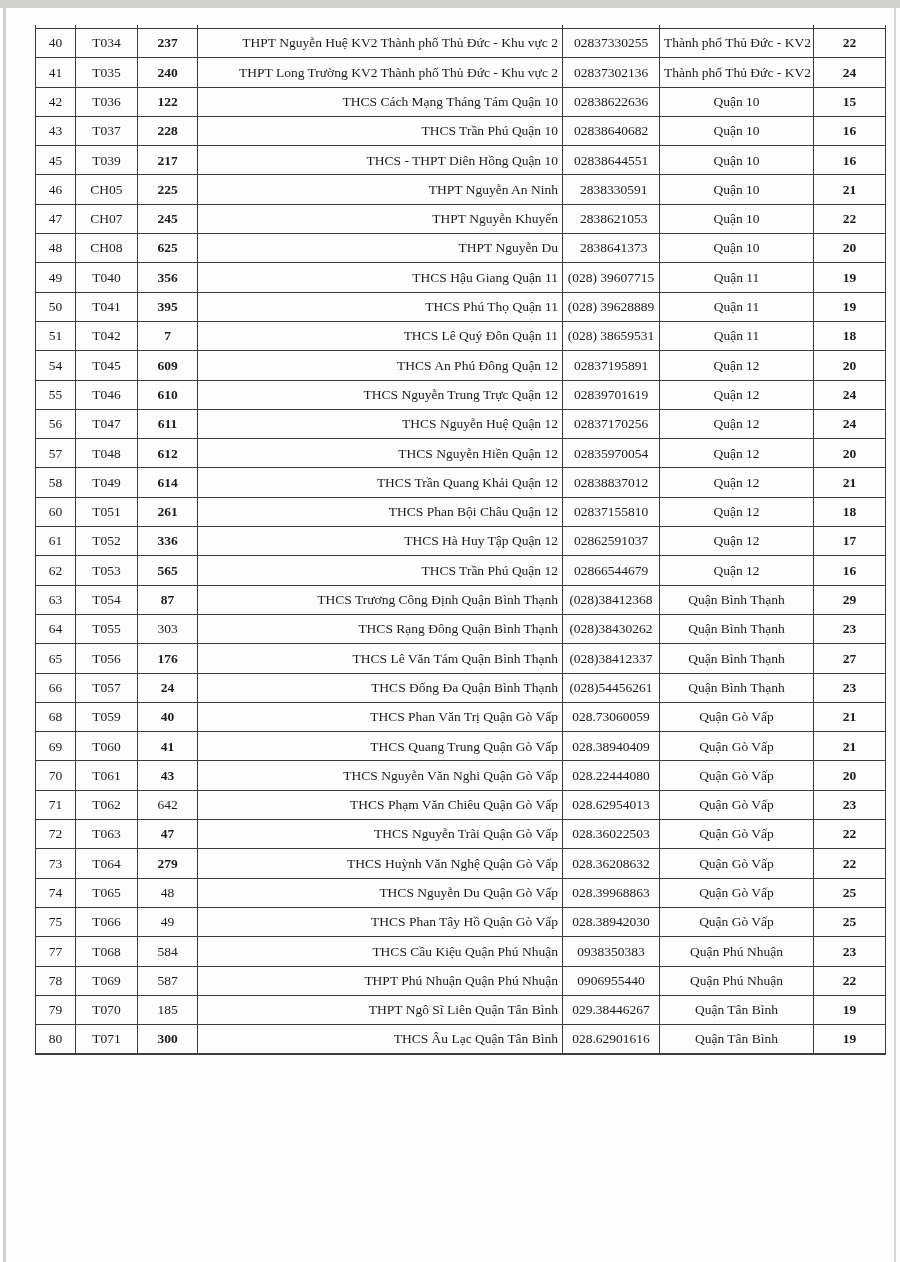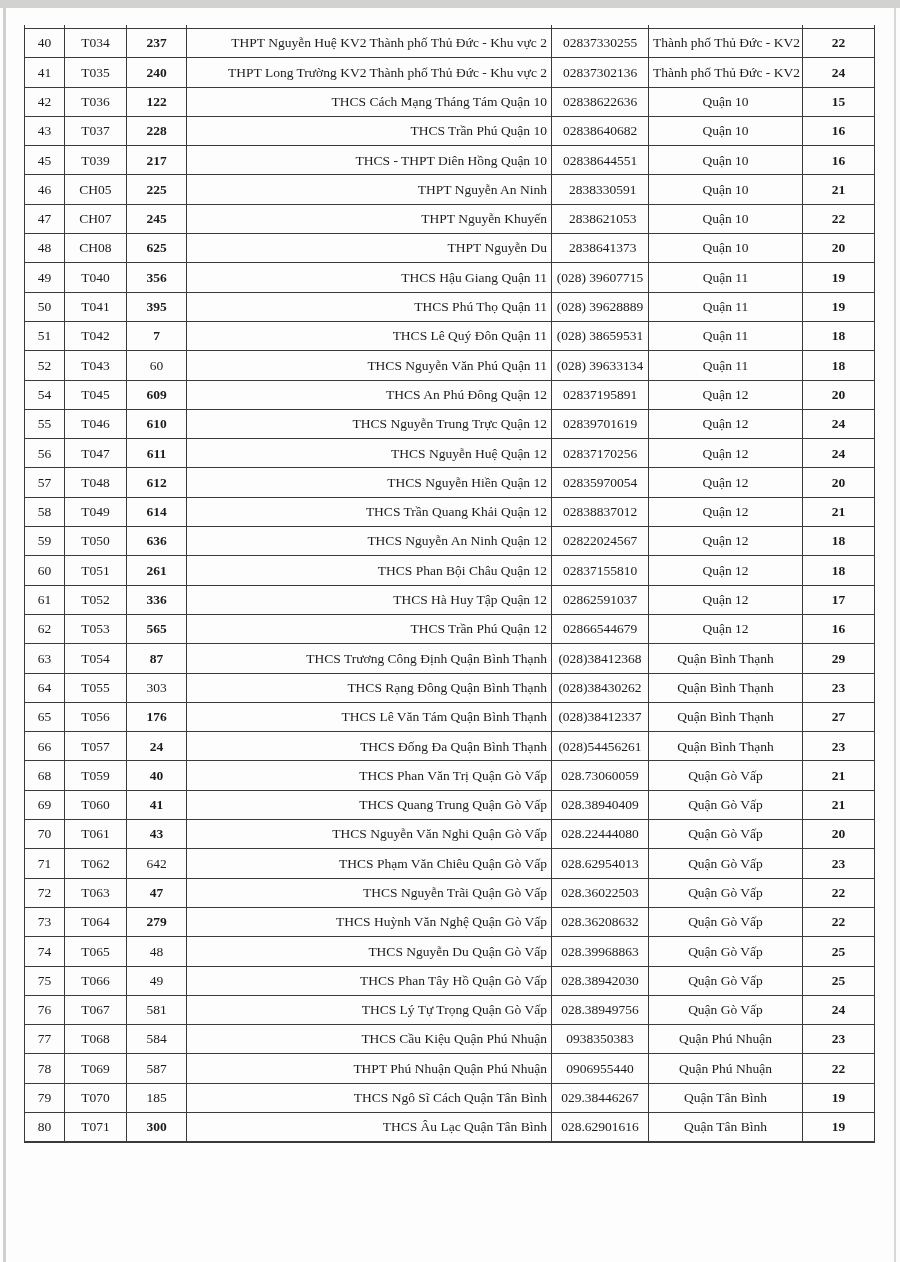--- a/index.html
+++ b/index.html
@@ -31,21 +31,21 @@
     background: #d0d0ce;
   }
   .edge-right {
     position: absolute;
     left: 894px; top: 8px;
     width: 2px; height: 1254px;
     background: #d8d8d6;
   }
   table.school-table {
     position: absolute;
-    left: 24px;
+    left: 35px;
     top: 25px;
     width: 850px;
     table-layout: fixed;
     border-collapse: collapse;
   }
   .school-table td {
     border: 1px solid #3a3a3a;
     font-size: 13.5px;
     height: 28.3px;
     padding: 0 4px;
@@ -200,29 +200,20 @@
         <tr>
       <td class="no-cell">51</td>
       <td class="code-cell">T042</td>
       <td class="num-cell num-bold">7</td>
       <td class="name-cell">THCS Lê Quý Đôn Quận 11</td>
       <td class="phone-cell">(028) 38659531</td>
       <td class="district-cell">Quận 11</td>
       <td class="count-cell">18</td>
     </tr>
         <tr>
-      <td class="no-cell">52</td>
-      <td class="code-cell">T043</td>
-      <td class="num-cell">60</td>
-      <td class="name-cell">THCS Nguyễn Văn Phú Quận 11</td>
-      <td class="phone-cell">(028) 39633134</td>
-      <td class="district-cell">Quận 11</td>
-      <td class="count-cell">18</td>
-    </tr>
-        <tr>
       <td class="no-cell">54</td>
       <td class="code-cell">T045</td>
       <td class="num-cell num-bold">609</td>
       <td class="name-cell">THCS An Phú Đông Quận 12</td>
       <td class="phone-cell">02837195891</td>
       <td class="district-cell">Quận 12</td>
       <td class="count-cell">20</td>
     </tr>
         <tr>
       <td class="no-cell">55</td>
@@ -252,29 +243,20 @@
       <td class="count-cell">20</td>
     </tr>
         <tr>
       <td class="no-cell">58</td>
       <td class="code-cell">T049</td>
       <td class="num-cell num-bold">614</td>
       <td class="name-cell">THCS Trần Quang Khải Quận 12</td>
       <td class="phone-cell">02838837012</td>
       <td class="district-cell">Quận 12</td>
       <td class="count-cell">21</td>
-    </tr>
-        <tr>
-      <td class="no-cell">59</td>
-      <td class="code-cell">T050</td>
-      <td class="num-cell num-bold">636</td>
-      <td class="name-cell">THCS Nguyễn An Ninh Quận 12</td>
-      <td class="phone-cell">02822024567</td>
-      <td class="district-cell">Quận 12</td>
-      <td class="count-cell">18</td>
     </tr>
         <tr>
       <td class="no-cell">60</td>
       <td class="code-cell">T051</td>
       <td class="num-cell num-bold">261</td>
       <td class="name-cell">THCS Phan Bội Châu Quận 12</td>
       <td class="phone-cell">02837155810</td>
       <td class="district-cell">Quận 12</td>
       <td class="count-cell">18</td>
     </tr>
@@ -398,29 +380,20 @@
         <tr>
       <td class="no-cell">75</td>
       <td class="code-cell">T066</td>
       <td class="num-cell">49</td>
       <td class="name-cell">THCS Phan Tây Hồ Quận Gò Vấp</td>
       <td class="phone-cell">028.38942030</td>
       <td class="district-cell">Quận Gò Vấp</td>
       <td class="count-cell">25</td>
     </tr>
         <tr>
-      <td class="no-cell">76</td>
-      <td class="code-cell">T067</td>
-      <td class="num-cell">581</td>
-      <td class="name-cell">THCS Lý Tự Trọng Quận Gò Vấp</td>
-      <td class="phone-cell">028.38949756</td>
-      <td class="district-cell">Quận Gò Vấp</td>
-      <td class="count-cell">24</td>
-    </tr>
-        <tr>
       <td class="no-cell">77</td>
       <td class="code-cell">T068</td>
       <td class="num-cell">584</td>
       <td class="name-cell">THCS Cầu Kiệu Quận Phú Nhuận</td>
       <td class="phone-cell">0938350383</td>
       <td class="district-cell">Quận Phú Nhuận</td>
       <td class="count-cell">23</td>
     </tr>
         <tr>
       <td class="no-cell">78</td>
@@ -428,21 +401,21 @@
       <td class="num-cell">587</td>
       <td class="name-cell">THPT Phú Nhuận Quận Phú Nhuận</td>
       <td class="phone-cell">0906955440</td>
       <td class="district-cell">Quận Phú Nhuận</td>
       <td class="count-cell">22</td>
     </tr>
         <tr>
       <td class="no-cell">79</td>
       <td class="code-cell">T070</td>
       <td class="num-cell">185</td>
-      <td class="name-cell">THCS Ngô Sĩ Cách Quận Tân Bình</td>
+      <td class="name-cell">THPT Ngô Sĩ Liên Quận Tân Bình</td>
       <td class="phone-cell">029.38446267</td>
       <td class="district-cell">Quận Tân Bình</td>
       <td class="count-cell">19</td>
     </tr>
         <tr>
       <td class="no-cell">80</td>
       <td class="code-cell">T071</td>
       <td class="num-cell num-bold">300</td>
       <td class="name-cell">THCS Âu Lạc Quận Tân Bình</td>
       <td class="phone-cell">028.62901616</td>

